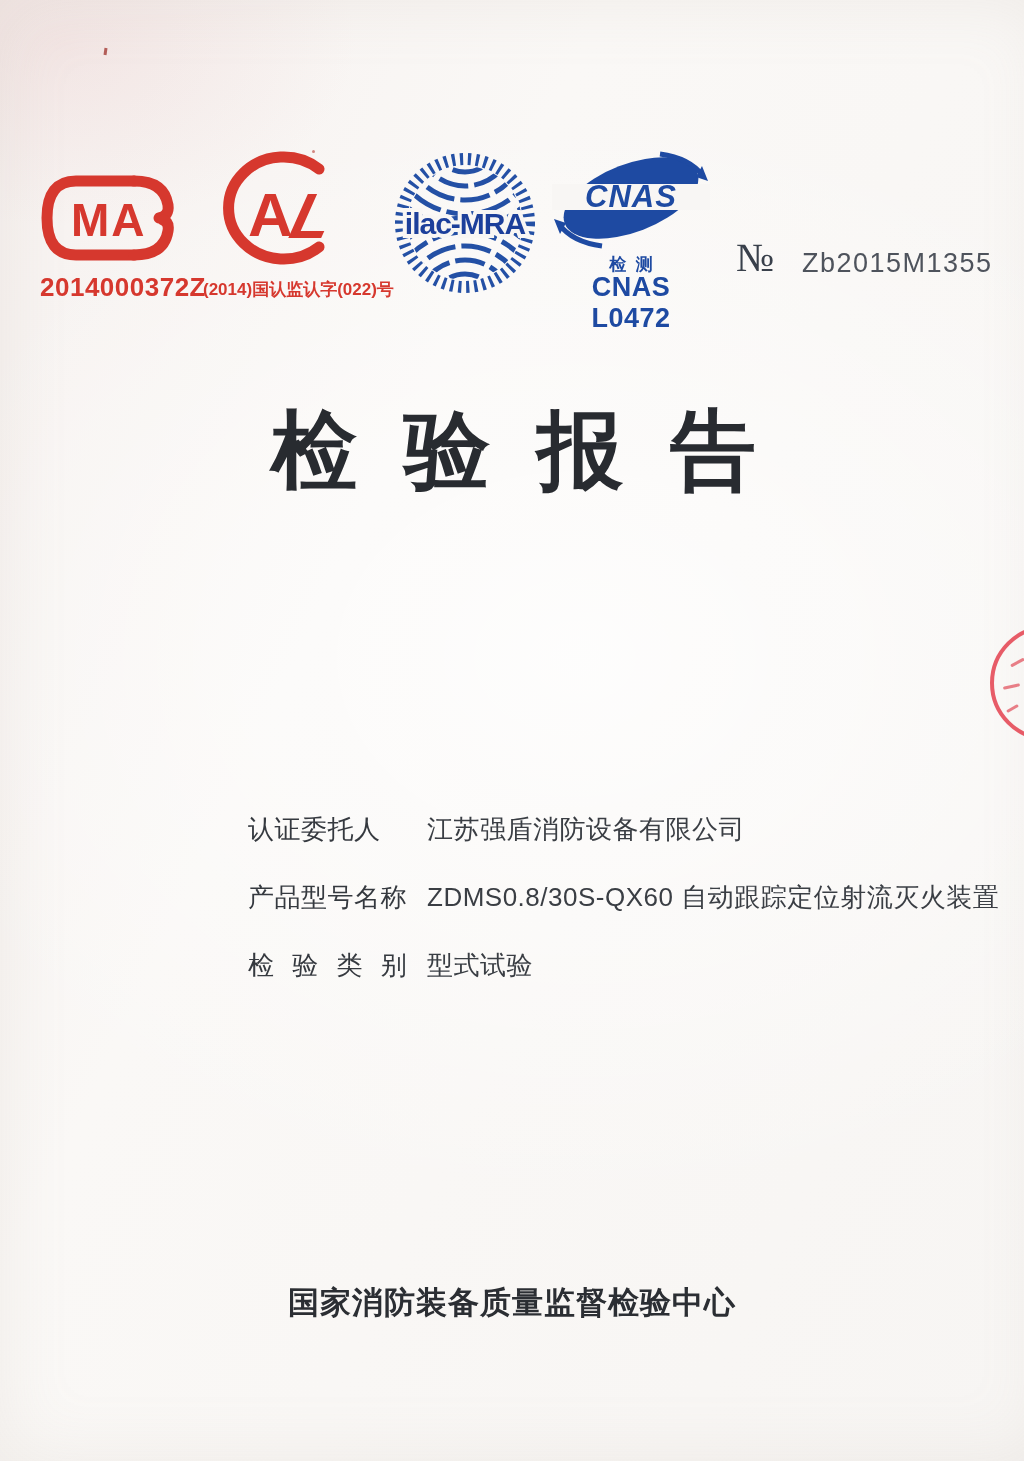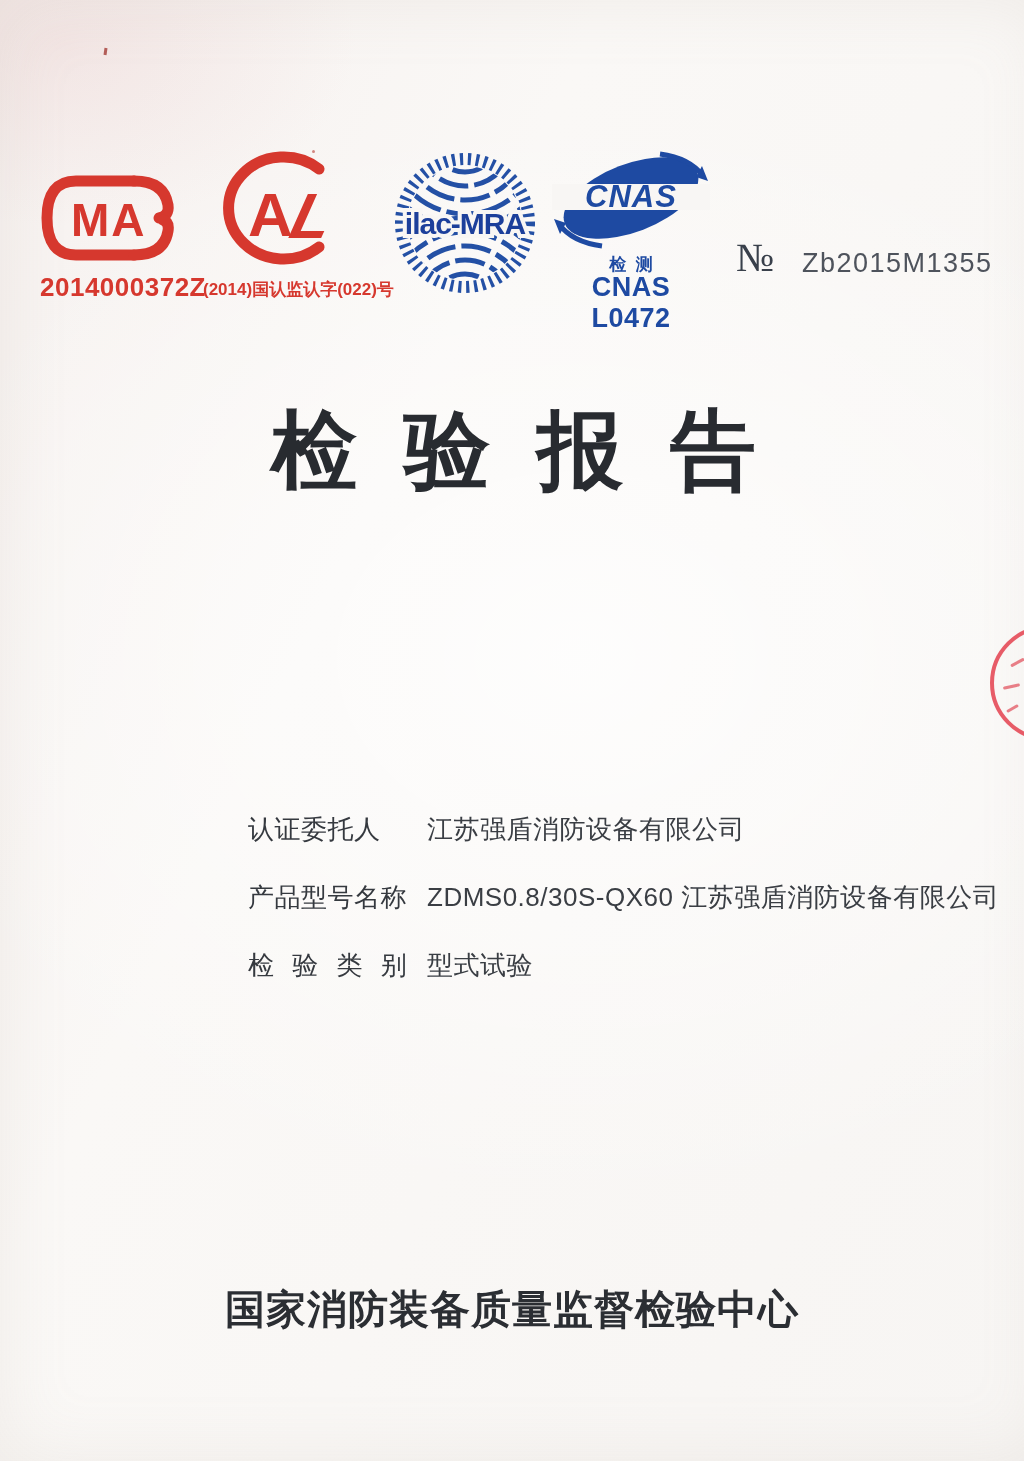--- a/index.html
+++ b/index.html
@@ -23,21 +23,21 @@
   .no-symbol{left:736px;top:234px;font-size:40px;font-family:"Liberation Serif",serif;color:#39404b;}
   .no-value{left:802px;top:248px;font-size:27px;color:#4e535c;letter-spacing:1.5px;}
   
   .title{left:271px;top:403px;font-size:86px;font-weight:bold;color:#282b30;letter-spacing:47px;white-space:nowrap;line-height:1.1;}
   
   .field-row{position:absolute;left:0;width:850px;height:34px;}
   .field-label{position:absolute;left:248px;top:0;font-size:26px;color:#35393f;white-space:pre;word-spacing:10px;letter-spacing:0.5px;}
   .field-value{position:absolute;left:427px;top:0;font-size:26px;color:#3a3e44;white-space:nowrap;letter-spacing:0.5px;}
   .row1{top:812px;} .row2{top:880px;} .row3{top:948px;}
   
-  .issuer{left:0;top:1282px;width:1024px;text-align:center;font-size:40px;font-weight:bold;color:#2b2e33;letter-spacing:1px;}
+  .issuer{left:0;top:1282px;width:1024px;text-align:center;font-size:31px;font-weight:bold;color:#2b2e33;letter-spacing:1px;}
   
   .stamp{left:990px;top:625px;width:116px;height:116px;border-radius:50%;
          border:4px solid rgba(227,57,72,0.82);box-sizing:border-box;}
   .stamp-mark{position:absolute;background:rgba(222,62,75,0.65);border-radius:2px;}
   .sm1{left:16px;top:32px;width:15px;height:3px;transform:rotate(-28deg);}
   .sm2{left:9px;top:56px;width:17px;height:3px;transform:rotate(-12deg);}
   .sm3{left:12px;top:78px;width:13px;height:3px;transform:rotate(-30deg);}
   
   .speck1{left:104px;top:48px;width:3px;height:7px;background:#a33b34;opacity:.8;transform:rotate(8deg);}
   .speck2{left:312px;top:150px;width:3px;height:3px;background:#c0574f;opacity:.7;border-radius:50%;}
@@ -115,21 +115,21 @@
     <div class="stamp-mark sm2"></div>
     <div class="stamp-mark sm3"></div>
   </div>
 
   <div class="field-row row1">
     <span class="field-label">认证委托人</span>
     <span class="field-value">江苏强盾消防设备有限公司</span>
   </div>
   <div class="field-row row2">
     <span class="field-label">产品型号名称</span>
-    <span class="field-value">ZDMS0.8/30S-QX60 江苏强盾消防设备有限公司</span>
+    <span class="field-value">ZDMS0.8/30S-QX60 自动跟踪定位射流灭火装置</span>
   </div>
   <div class="field-row row3">
     <span class="field-label">检 验 类 别</span>
     <span class="field-value">型式试验</span>
   </div>
 
   <div class="abs issuer">国家消防装备质量监督检验中心</div>
 
 </div>
 

